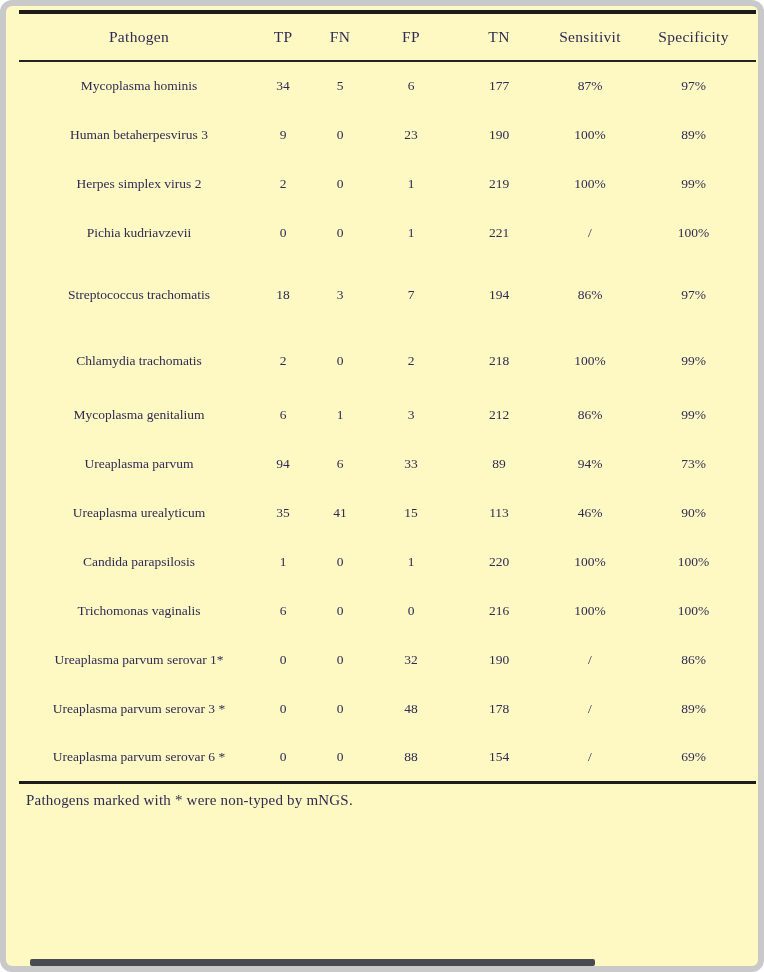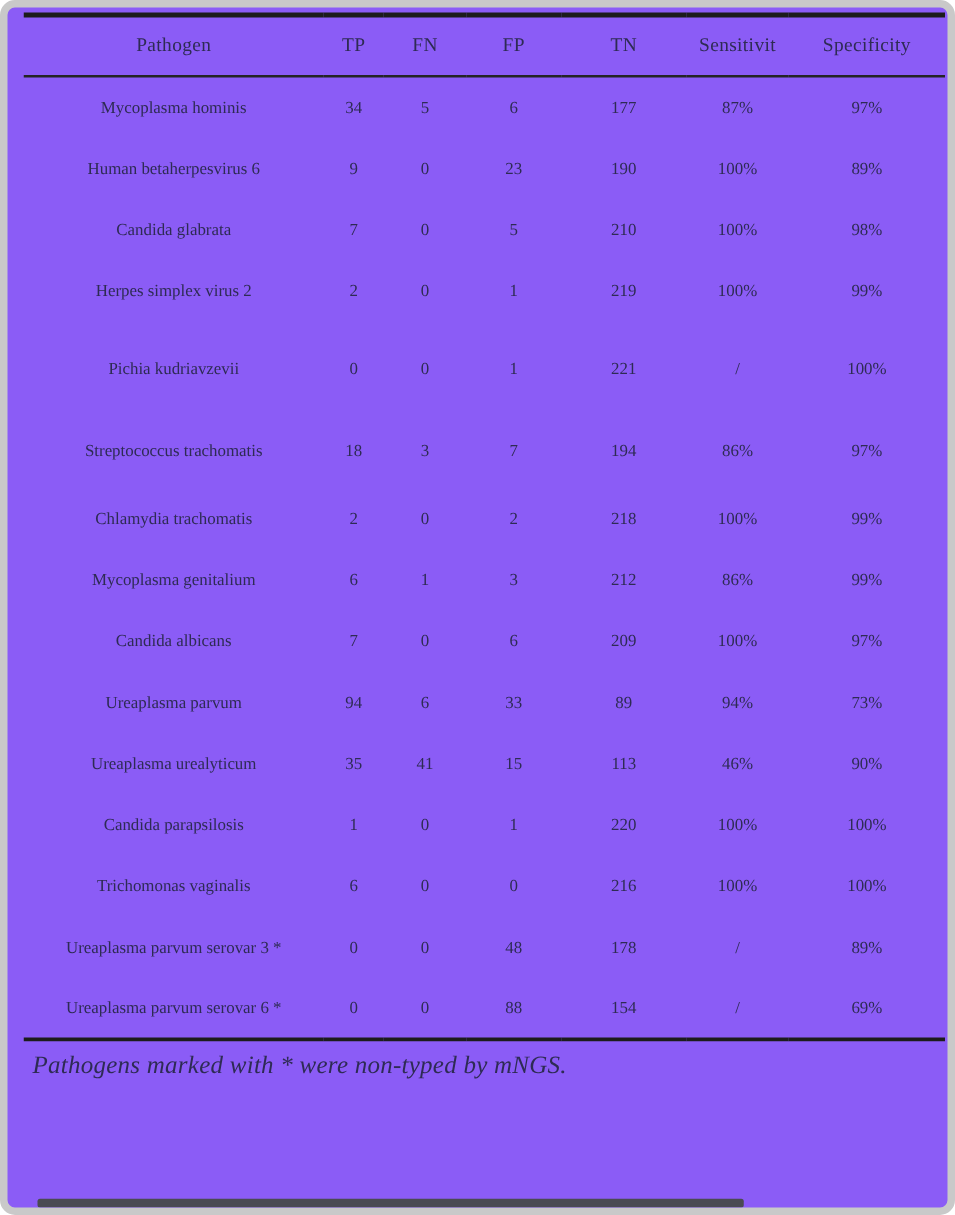--- a/index.html
+++ b/index.html
@@ -7,21 +7,21 @@
     padding: 0;
     background: #ffffff;
   }
   .frame {
     position: relative;
     width: 764px;
     height: 972px;
     box-sizing: border-box;
     border: 6px solid #c9c9c9;
     border-radius: 12px;
-    background: #8b5cf6;
+    background: #fef9c3;
     overflow: hidden;
     font-family: "Liberation Serif", "DejaVu Serif", serif;
     color: #2e2b54;
   }
   table.results {
     border-collapse: collapse;
     table-layout: fixed;
     width: 737px;
     margin: 4px 0 0 13px;
   }
@@ -46,23 +46,22 @@
     text-align: center;
     vertical-align: middle;
     font-size: 13.5px;
   }
   tbody tr { height: 49px; }
   tbody tr:nth-child(5) { height: 75px; }
   tbody tr:nth-child(6) { height: 58px; }
   tbody tr:last-child td { border-bottom: 3px solid #1c1c1c; }
   .footnote {
     margin: 8px 0 0 20px;
-    font-size: 20px;
+    font-size: 15px;
     letter-spacing: 0.2px;
-    font-style: italic;
   }
   .bottom-bar {
     position: absolute;
     left: 24px;
     bottom: 0px;
     width: 565px;
     height: 7px;
     background: #4a4a52;
     border-radius: 2px;
   }
@@ -96,36 +95,27 @@
         <tr>
           <td>Mycoplasma hominis</td>
           <td>34</td>
           <td>5</td>
           <td>6</td>
           <td>177</td>
           <td>87%</td>
           <td>97%</td>
         </tr>
         <tr>
-          <td>Human betaherpesvirus 6</td>
+          <td>Human betaherpesvirus 3</td>
           <td>9</td>
           <td>0</td>
           <td>23</td>
           <td>190</td>
           <td>100%</td>
           <td>89%</td>
-        </tr>
-        <tr>
-          <td>Candida glabrata</td>
-          <td>7</td>
-          <td>0</td>
-          <td>5</td>
-          <td>210</td>
-          <td>100%</td>
-          <td>98%</td>
         </tr>
         <tr>
           <td>Herpes simplex virus 2</td>
           <td>2</td>
           <td>0</td>
           <td>1</td>
           <td>219</td>
           <td>100%</td>
           <td>99%</td>
         </tr>
@@ -159,29 +149,20 @@
         <tr>
           <td>Mycoplasma genitalium</td>
           <td>6</td>
           <td>1</td>
           <td>3</td>
           <td>212</td>
           <td>86%</td>
           <td>99%</td>
         </tr>
         <tr>
-          <td>Candida albicans</td>
-          <td>7</td>
-          <td>0</td>
-          <td>6</td>
-          <td>209</td>
-          <td>100%</td>
-          <td>97%</td>
-        </tr>
-        <tr>
           <td>Ureaplasma parvum</td>
           <td>94</td>
           <td>6</td>
           <td>33</td>
           <td>89</td>
           <td>94%</td>
           <td>73%</td>
         </tr>
         <tr>
           <td>Ureaplasma urealyticum</td>
@@ -204,20 +185,29 @@
         <tr>
           <td>Trichomonas vaginalis</td>
           <td>6</td>
           <td>0</td>
           <td>0</td>
           <td>216</td>
           <td>100%</td>
           <td>100%</td>
         </tr>
         <tr>
+          <td>Ureaplasma parvum serovar 1*</td>
+          <td>0</td>
+          <td>0</td>
+          <td>32</td>
+          <td>190</td>
+          <td>/</td>
+          <td>86%</td>
+        </tr>
+        <tr>
           <td>Ureaplasma parvum serovar 3 *</td>
           <td>0</td>
           <td>0</td>
           <td>48</td>
           <td>178</td>
           <td>/</td>
           <td>89%</td>
         </tr>
         <tr>
           <td>Ureaplasma parvum serovar 6 *</td>

